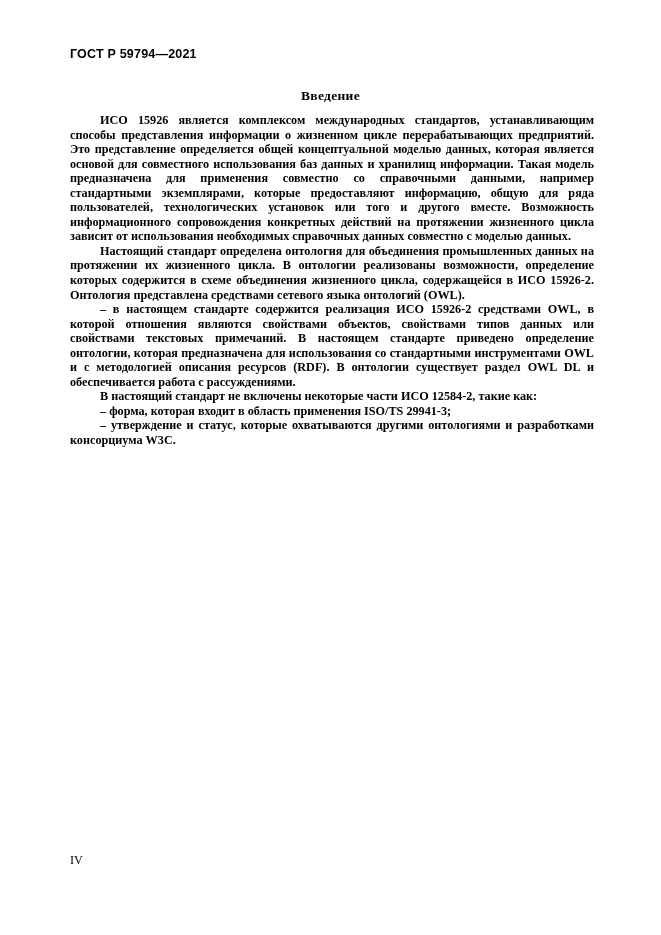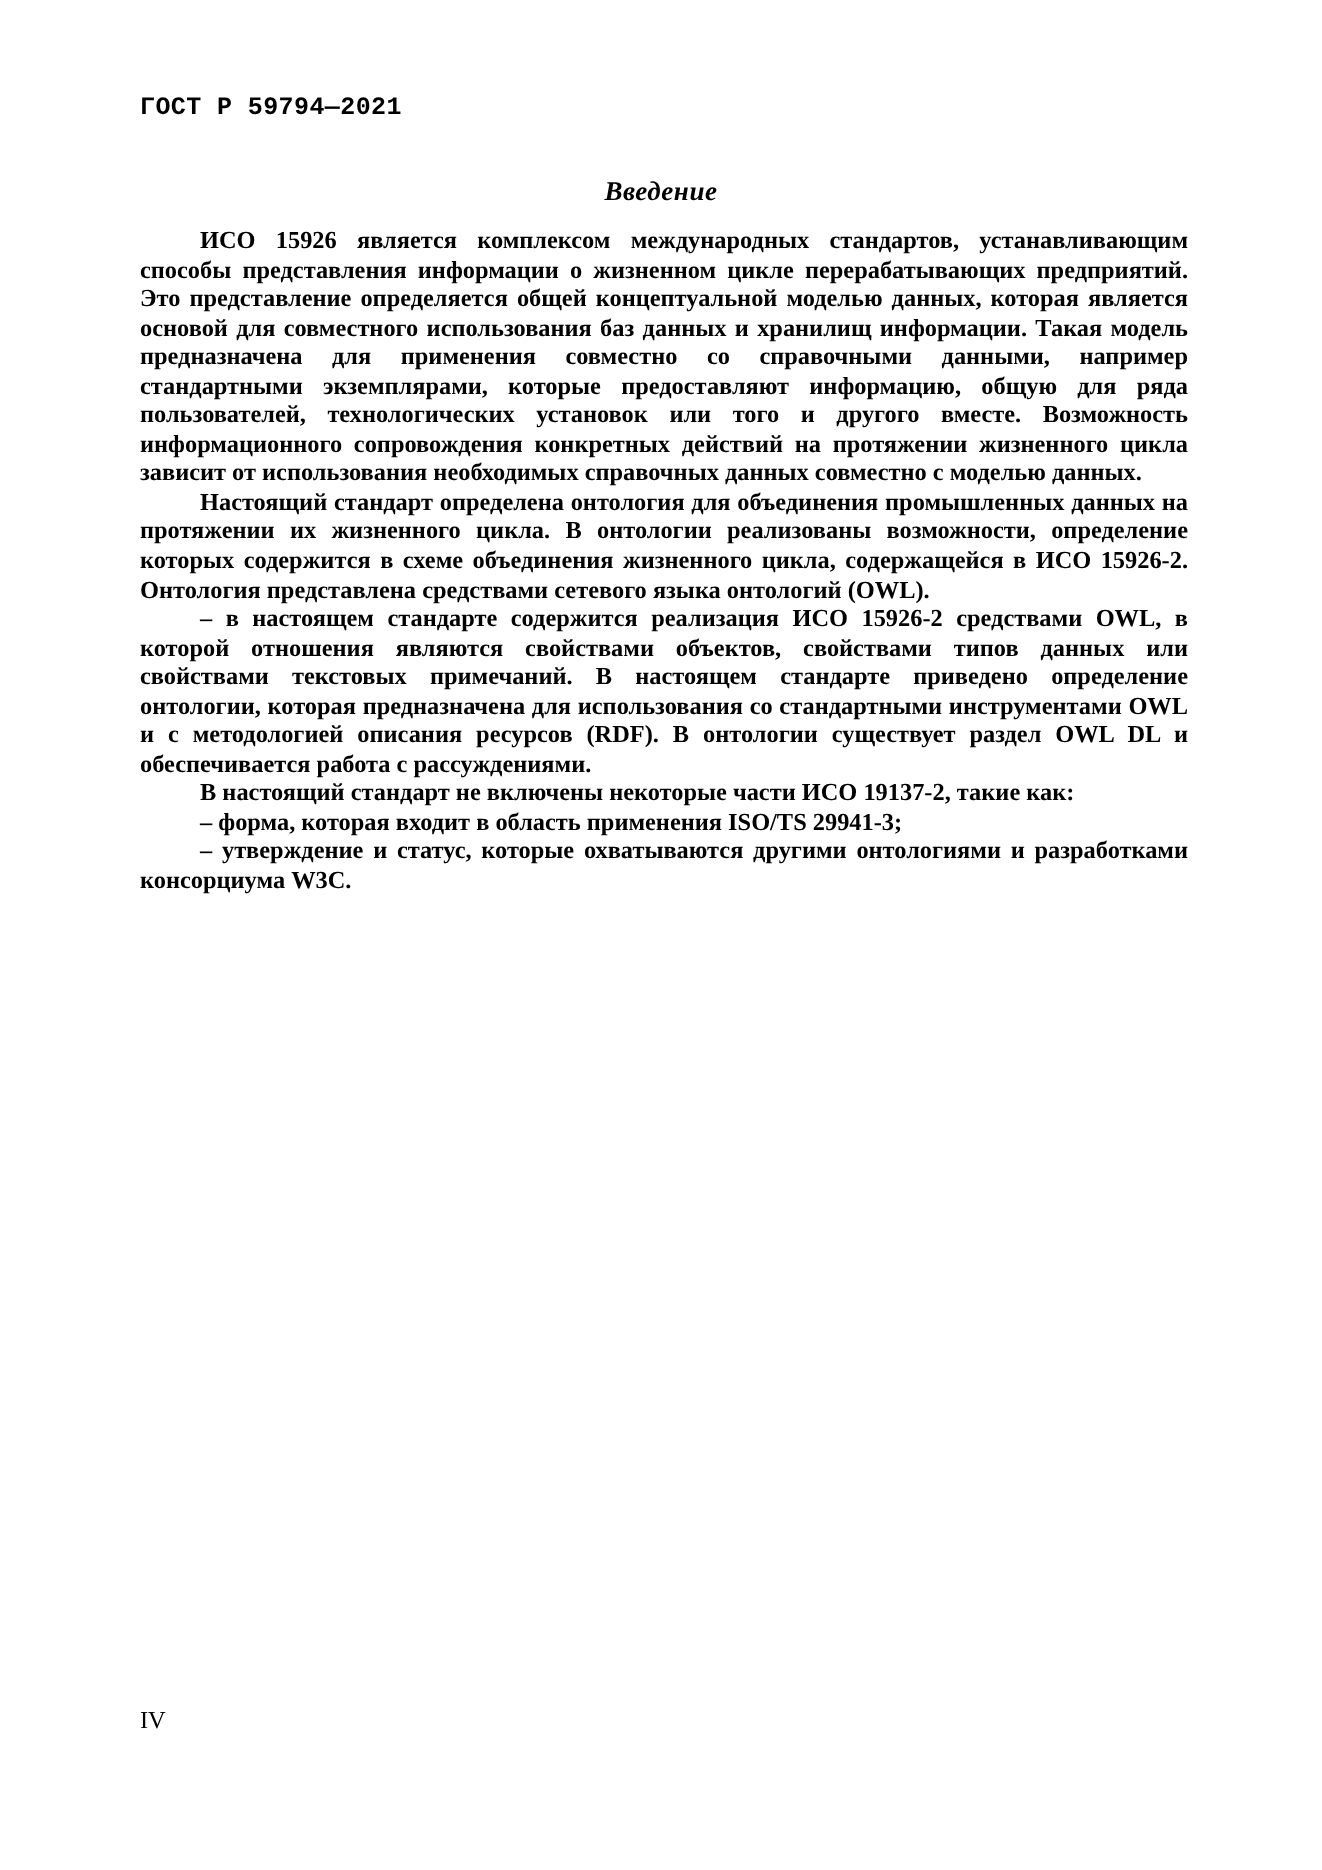--- a/index.html
+++ b/index.html
@@ -18,37 +18,36 @@
     position: absolute;
     left: 0; top: 0;
     width: 661px;
     height: 935px;
     box-sizing: border-box;
   }
   .doc-header {
     position: absolute;
     left: 70px;
     top: 47px;
-    font-family: Liberation Mono, monospace;
+    font-family: Liberation Sans, sans-serif;
     font-weight: bold;
     font-size: 12.5px;
     letter-spacing: 0.2px;
     white-space: nowrap;
   }
   .title {
     position: absolute;
     left: 0;
     top: 88px;
     width: 661px;
     text-align: center;
     font-family: "Liberation Serif", serif;
     font-weight: bold;
     font-size: 13.5px;
     letter-spacing: 0.3px;
-    font-style: italic;
   }
   .content {
     position: absolute;
     left: 70px;
     top: 113px;
     width: 524px;
   }
   p {
     margin: 0;
     font-size: 12.2px;
@@ -78,20 +77,20 @@
 <div class="page">
 
   <div class="doc-header">ГОСТ Р 59794—2021</div>
 
   <div class="title">Введение</div>
 
   <div class="content">
     <p class="indent">ИСО 15926 является комплексом международных стандартов, устанавливающим способы представления информации о жизненном цикле перерабатывающих предприятий. Это представление определяется общей концептуальной моделью данных, которая является основой для совместного использования баз данных и хранилищ информации. Такая модель предназначена для применения совместно со справочными данными, например стандартными экземплярами, которые предоставляют информацию, общую для ряда пользователей, технологических установок или того и другого вместе. Возможность информационного сопровождения конкретных действий на протяжении жизненного цикла зависит от использования необходимых справочных данных совместно с моделью данных.</p>
     <p class="indent">Настоящий стандарт определена онтология для объединения промышленных данных на протяжении их жизненного цикла. В онтологии реализованы возможности, определение которых содержится в схеме объединения жизненного цикла, содержащейся в ИСО 15926-2. Онтология представлена средствами сетевого языка онтологий (OWL).</p>
     <p class="dash">–  в настоящем стандарте содержится   реализация ИСО 15926-2 средствами OWL, в которой отношения являются свойствами объектов, свойствами типов данных или свойствами текстовых примечаний. В настоящем стандарте приведено определение онтологии, которая предназначена для использования со стандартными инструментами OWL и с методологией описания ресурсов (RDF). В онтологии существует раздел OWL DL и обеспечивается работа с рассуждениями.</p>
-    <p class="indent">В настоящий стандарт не включены некоторые части ИСО 19137-2, такие как:</p>
+    <p class="indent">В настоящий стандарт не включены некоторые части ИСО 12584-2, такие как:</p>
     <p class="dash">–  форма, которая входит в область применения ISO/TS 29941-3;</p>
     <p class="dash">–  утверждение и статус, которые охватываются другими онтологиями и разработками консорциума W3C.</p>
   </div>
 
   <div class="page-number">IV</div>
 
 </div>
 
 </body></html>

